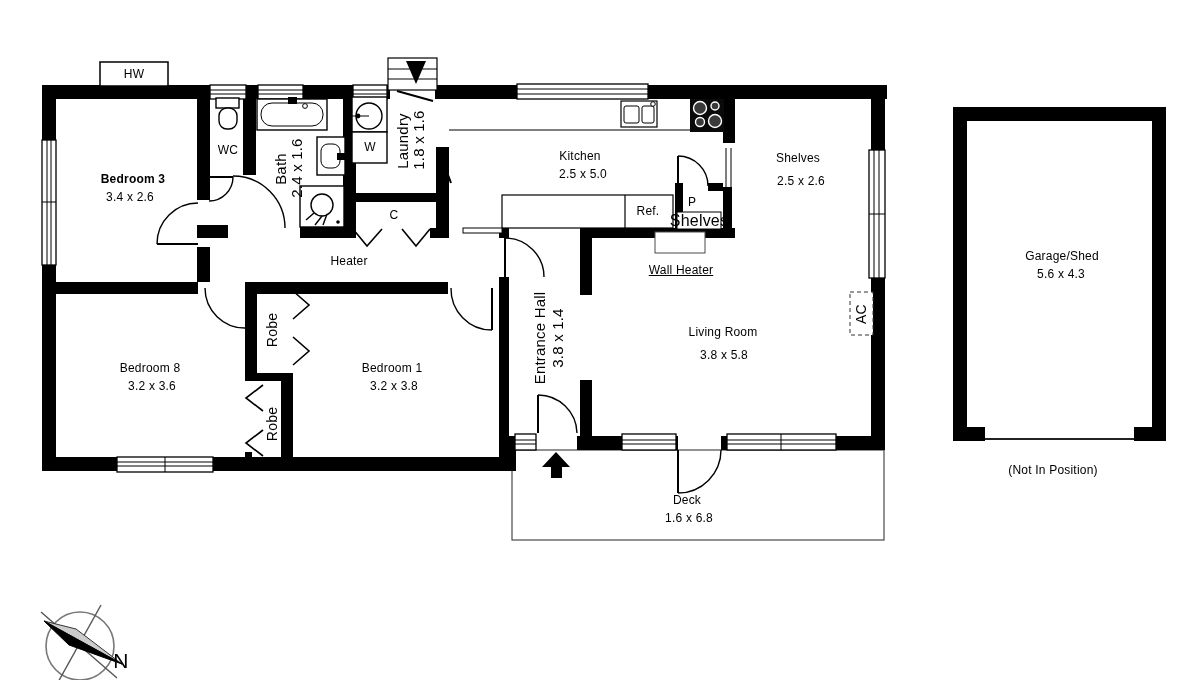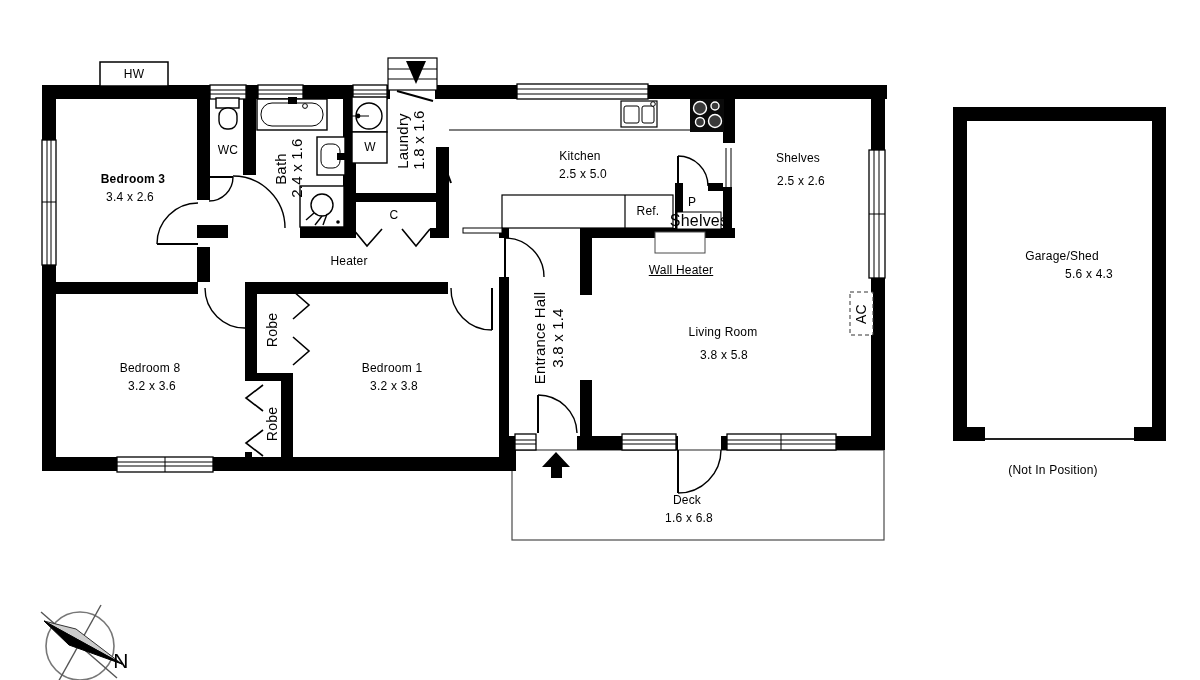--- a/index.html
+++ b/index.html
@@ -313,18 +313,18 @@
 <div class="lbl" style="left:392px;top:368px;">Bedroom 1</div>
 <div class="lbl" style="left:394px;top:386px;">3.2 x 3.8</div>
 
 <div class="vlbl md" style="left:272px;top:330px;">Robe</div>
 <div class="vlbl md" style="left:272px;top:424px;">Robe</div>
 
 <div class="lbl" style="left:687px;top:500px;">Deck</div>
 <div class="lbl" style="left:689px;top:518px;">1.6 x 6.8</div>
 
 <div class="lbl" style="left:1062px;top:256px;">Garage/Shed</div>
-<div class="lbl" style="left:1061px;top:274px;margin-left:28px;">5.6 x 4.3</div>
+<div class="lbl" style="left:1061px;top:274px;">5.6 x 4.3</div>
 <div class="lbl" style="left:1053px;top:470px;">(Not In Position)</div>
 
 <div class="lbl big" style="left:121px;top:661px;">N</div>
 
 </div>
 
 </body></html>

